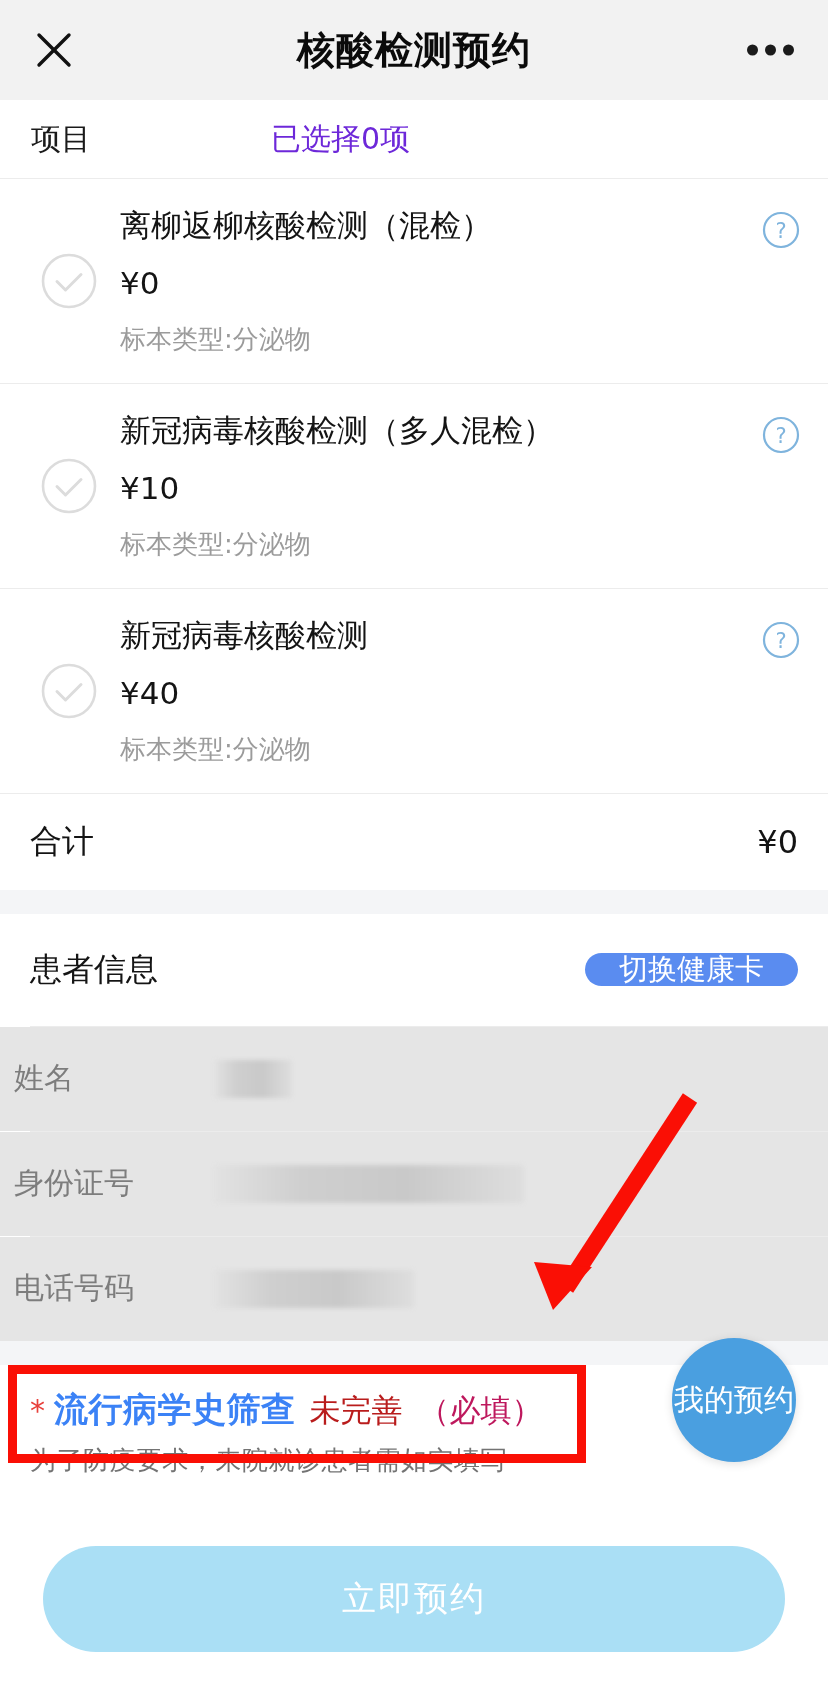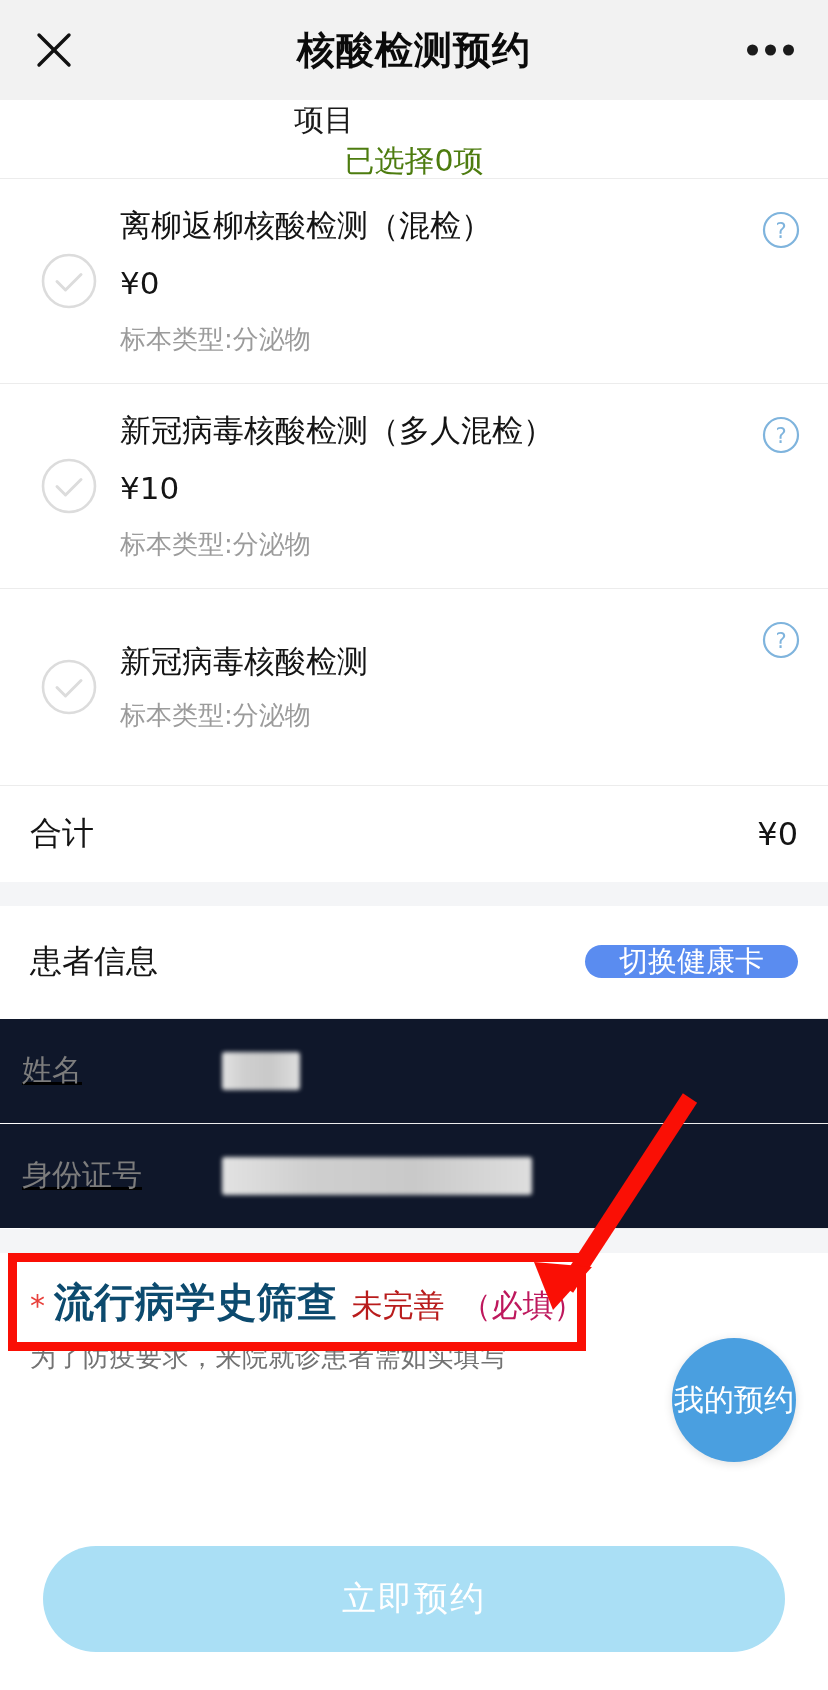--- a/index.html
+++ b/index.html
@@ -70,31 +70,30 @@
   
   .sec { background: #ffffff; }
   .gap { height: 24px; background: #f4f5f7; }
 
   .row-project {
     display: flex;
     align-items: center;
     height: 78px;
     padding: 0 31px;
     background: #ffffff;
-    flex-direction: column;
   }
   .row-project .lbl {
     font-size: 30px;
     color: #1a1a1a;
     width: 240px;
     font-weight: 400;
   }
   .row-project .val {
     font-size: 30px;
-    color: #4d7c0f;
+    color: #6d28d9;
   }
 
   .hr { height: 1px; background: #ececec; margin-left: 30px; }
   .hr-full { height: 1px; background: #ececec; }
 
   
   .item {
     position: relative;
     display: flex;
     align-items: center;
@@ -168,23 +167,22 @@
     border-radius: 44px;
     cursor: pointer;
     font-family: inherit;
     line-height: 1;
   }
 
   .row-field {
     display: flex;
     align-items: center;
     height: 104px;
-    padding: 0 22px;
-    background: #0f172a;
-    text-decoration: underline;
+    padding: 0 14px;
+    background: #e5e5e5;
   }
   .row-field .lbl {
     font-size: 30px;
     color: #7d7d7d;
     width: 200px;
     flex: 0 0 auto;
   }
   .redacted {
     height: 38px;
     border-radius: 3px;
@@ -217,23 +215,23 @@
     align-items: baseline;
     padding: 22px 30px 0 30px;
   }
   .epi-star {
     color: #e8413c;
     font-size: 30px;
     margin-right: 9px;
     line-height: 1;
   }
   .epi-title {
-    font-size: 40px;
+    font-size: 34px;
     font-weight: 700;
-    color: #0c4a6e;
+    color: #3b82f6;
     letter-spacing: 0.5px;
   }
   .epi-status {
     font-size: 31px;
     color: #b91c1c;
     margin-left: 14px;
   }
   .epi-required {
     font-size: 31px;
     color: #be185d;
@@ -374,20 +372,21 @@
 
     <div class="item">
       <span class="check">
         <svg width="58" height="58" viewBox="0 0 58 58" aria-hidden="true">
           <circle cx="29" cy="29" r="26" fill="none" stroke="#dcdcdc" stroke-width="2.6"></circle>
           <polyline points="17,29.5 25.5,38 41,22.5" fill="none" stroke="#dcdcdc" stroke-width="3" stroke-linecap="round" stroke-linejoin="round"></polyline>
         </svg>
       </span>
       <div class="item-body">
         <div class="item-name">新冠病毒核酸检测</div>
+        <div class="item-price">¥40</div>
         <div class="item-spec">标本类型:分泌物</div>
       </div>
       <span class="help-icon">
         <svg width="38" height="38" viewBox="0 0 38 38" aria-hidden="true">
           <circle cx="19" cy="19" r="17" fill="none" stroke="#7fb4dd" stroke-width="2.2"></circle>
           <text x="19" y="26.5" text-anchor="middle" font-size="21" fill="#7fb4dd" font-family="DejaVu Sans, sans-serif">?</text>
         </svg>
       </span>
     </div>
     <div class="hr-full"></div>
@@ -412,20 +411,24 @@
       <span class="redacted w-name"></span>
     </div>
     <div class="hr"></div>
 
     <div class="row-field">
       <span class="lbl">身份证号</span>
       <span class="redacted w-id"></span>
     </div>
     <div class="hr"></div>
 
+    <div class="row-field">
+      <span class="lbl">电话号码</span>
+      <span class="redacted w-tel"></span>
+    </div>
   </div>
 
   <div class="gap"></div>
 
   <div class="epi-wrap">
     <div class="epi-box"></div>
     <div class="epi-row">
       <span class="epi-star">*</span>
       <span class="epi-title">流行病学史筛查</span>
       <span class="epi-status">未完善</span>

